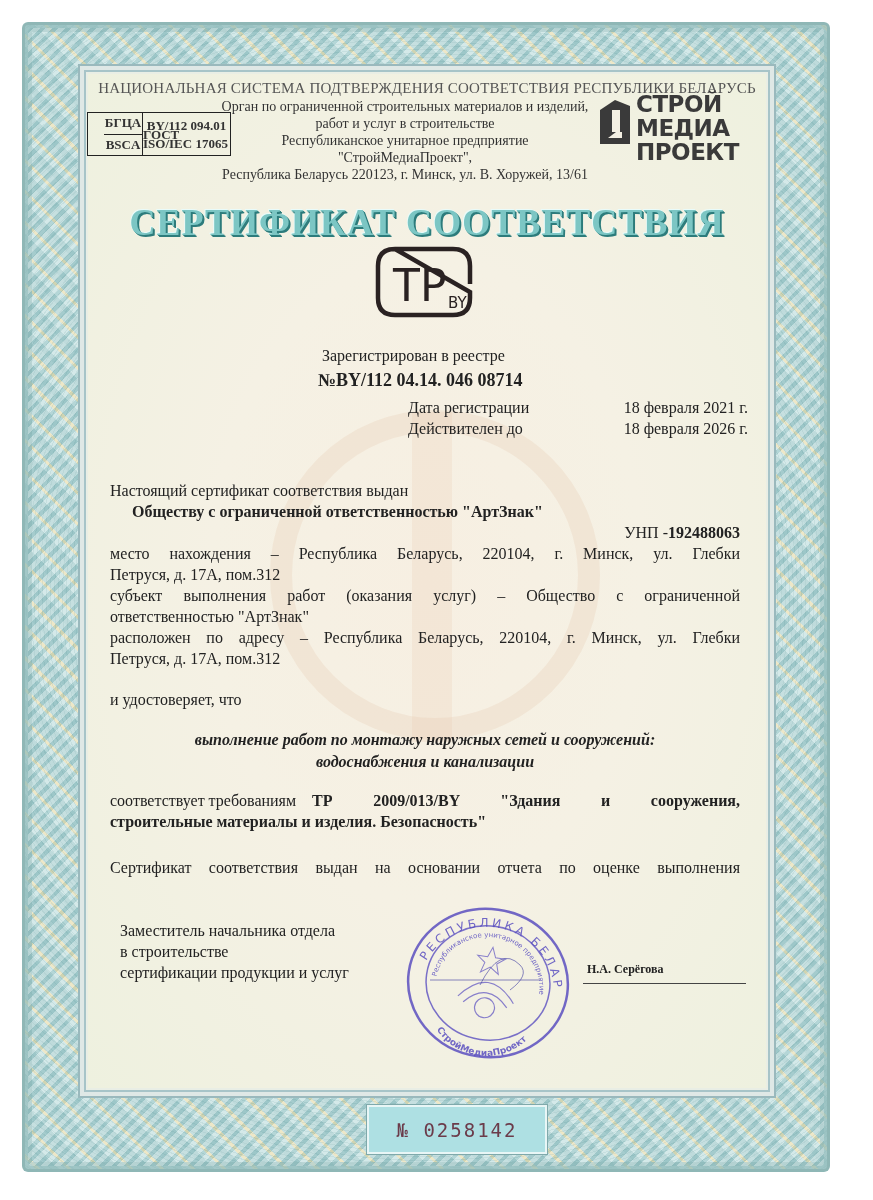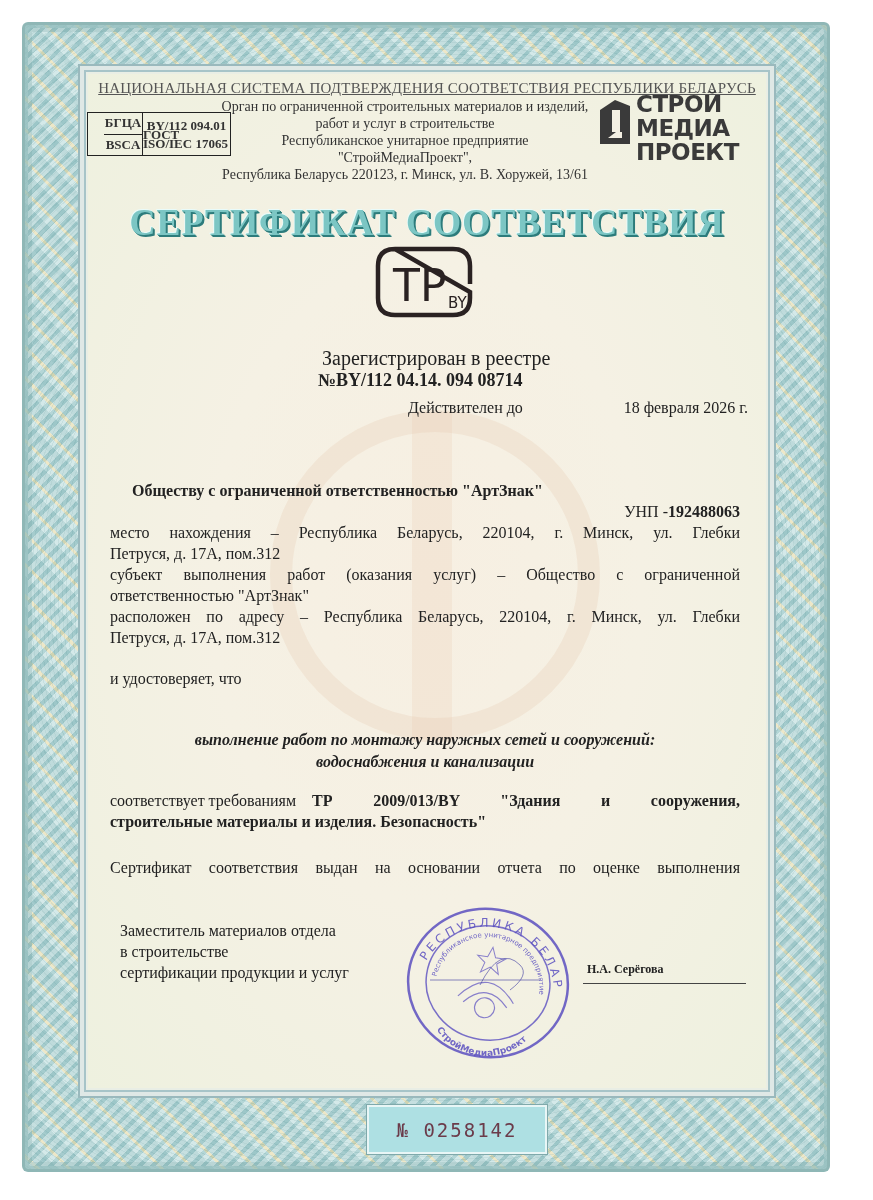--- a/index.html
+++ b/index.html
@@ -39,21 +39,21 @@
     border:22px solid rgba(230,200,175,0.28);
     box-sizing:border-box;
   }
   .watermark::after {
     content:""; position:absolute; left:120px; top:-20px; width:40px; height:330px;
     background:rgba(230,200,175,0.22);
   }
 
   .national {
     position:absolute; left:88px; top:80px; width:678px; text-align:center;
-    font-size:15px; color:#555; letter-spacing:0.2px;text-decoration:underline;
+    font-size:15px; color:#555; letter-spacing:0.2px;
   }
   .accred-box {
     position:absolute; left:87px; top:112px; width:126px; height:42px;
     border:1.5px solid #222; display:flex; font-size:13px; font-weight:bold; color:#333;padding-left:16px;
   }
   .accred-left { width:38px; border-right:1.5px solid #222; display:flex; flex-direction:column; }
   .accred-left div { flex:1; display:flex; align-items:center; justify-content:center; }
   .accred-left div:first-child { border-bottom:1.5px solid #222; }
   .accred-right { flex:1; display:flex; flex-direction:column; align-items:center; justify-content:center; line-height:9px; }
   .organ {
@@ -69,21 +69,21 @@
   .title {
     position:absolute; left:88px; top:200px; width:678px; text-align:center;
     font-size:38px; font-weight:bold; letter-spacing:1px;
     color:#7cc6c4;
     text-shadow: 1px 1px 0 #2d7c7c, 2px 2px 0 #2d7c7c, -1px -1px 0 #e8fbfa;
     transform:scaleX(0.95);
   }
   .tr-mark { position:absolute; left:375px; top:246px; width:98px; height:72px; }
   .registered {
     position:absolute; left:300px; top:347px; width:300px;
-    font-size:20px; padding-left:22px;
+    font-size:16px; padding-left:22px;
   }
   .regnum { position:absolute; left:318px; top:370px; font-size:18px; font-weight:bold; }
   .dates { position:absolute; left:408px; top:397px; width:340px; font-size:16px; line-height:21px; }
   .dates .row { display:flex; justify-content:space-between; }
 
   .body-text { position:absolute; left:110px; width:630px; font-size:16px; line-height:21px; }
   .justify-line { text-align:justify; text-align-last:justify; }
   .b { font-weight:bold; }
   .unp { text-align:right; }
   .activity { text-align:center; font-style:italic; font-weight:bold; font-size:16px; line-height:22px; }
@@ -143,29 +143,34 @@
 
 <div class="title">СЕРТИФИКАТ СООТВЕТСТВИЯ</div>
 
 <svg class="tr-mark" viewBox="0 0 98 72">
   <path d="M20 3 H78 Q95 3 95 20 V38 M95 46 V52 Q95 69 78 69 H20 Q3 69 3 52 V20 Q3 3 20 3 Z" fill="none" stroke="#2a2222" stroke-width="4.5"></path>
   <text x="18" y="55" font-family="DejaVu Sans, sans-serif" font-size="44" fill="#2a2222">TP</text>
   <text x="73" y="62" font-family="DejaVu Sans, sans-serif" font-size="15" fill="#2a2222">BY</text>
 </svg>
 
 <div class="registered">Зарегистрирован в реестре</div>
-<div class="regnum">№BY/112 04.14. 094 08714</div>
+<div class="regnum">№BY/112 04.14. 046 08714</div>
 <div class="dates">
+  <div class="row">
+    <span>Дата регистрации</span>
+    <span>18 февраля 2021 г.</span>
+  </div>
   <div class="row">
     <span>Действителен до</span>
     <span>18 февраля 2026 г.</span>
   </div>
 </div>
 
 <div class="body-text" style="top:480px;">
+  <div>Настоящий сертификат соответствия выдан</div>
   <div class="b" style="padding-left:22px;">Обществу с ограниченной ответственностью "АртЗнак"</div>
   <div class="unp"><span>УНП -</span><span class="b">192488063</span></div>
   <div class="justify-line">место нахождения – Республика Беларусь, 220104, г. Минск, ул. Глебки</div>
   <div>Петруся, д. 17А, пом.312</div>
   <div class="justify-line">субъект выполнения работ (оказания услуг) – Общество с ограниченной</div>
   <div>ответственностью "АртЗнак"</div>
   <div class="justify-line">расположен по адресу – Республика Беларусь, 220104, г. Минск, ул. Глебки</div>
   <div>Петруся, д. 17А, пом.312</div>
   <div style="margin-top:20px;">и удостоверяет, что</div>
 </div>
@@ -181,21 +186,21 @@
     <span class="b" style="flex:1; margin-left:16px; text-align:justify; text-align-last:justify;">ТР 2009/013/BY "Здания и сооружения,</span>
   </div>
   <div class="b">строительные материалы и изделия. Безопасность"</div>
 </div>
 
 <div class="body-text" style="top:857px;">
   <div class="justify-line">Сертификат соответствия выдан на основании отчета по оценке выполнения</div>
 </div>
 
 <div class="signer">
-  <div>Заместитель материалов отдела</div>
+  <div>Заместитель начальника отдела</div>
   <div>в строительстве</div>
   <div>сертификации продукции и услуг</div>
 </div>
 
 <svg class="stamp" viewBox="0 0 175 155">
   <defs>
     <path id="arcTop" d="M20 80 A68 66 0 0 1 155 80"></path>
     <path id="arcInner" d="M36 82 A52 50 0 0 1 140 82"></path>
     <path id="arcBottom" d="M30 95 A58 56 0 0 0 146 95"></path>
   </defs>

